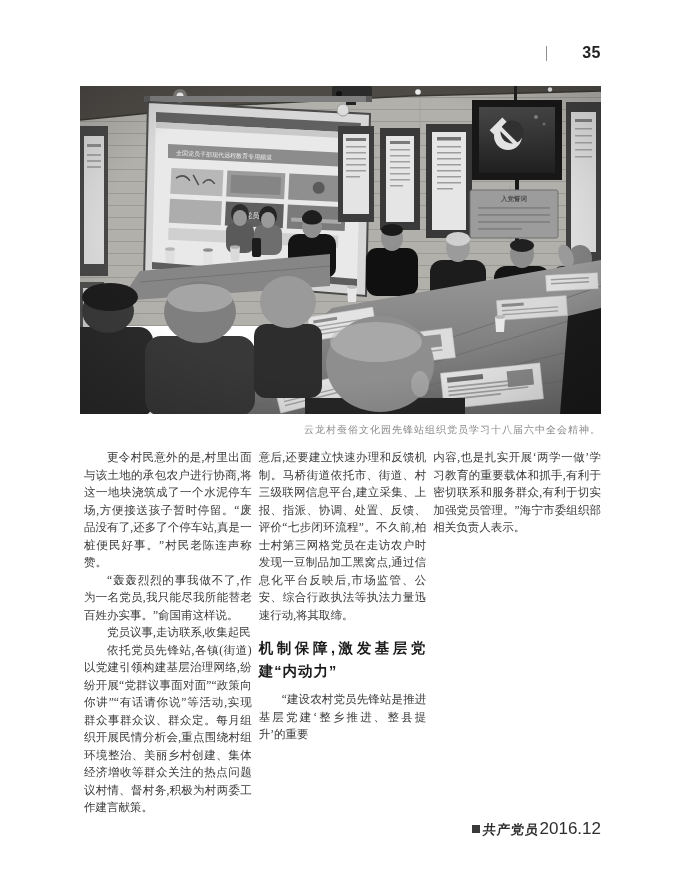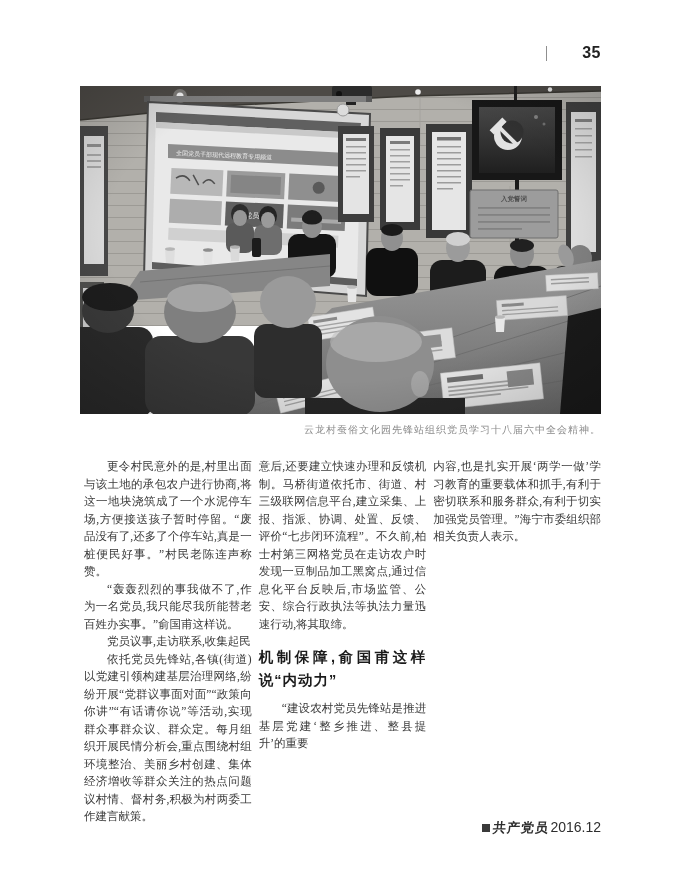--- a/index.html
+++ b/index.html
@@ -10,32 +10,32 @@
           font-family:"Liberation Sans", sans-serif;}
   .pageno .bar{display:inline-block;width:1.5px;height:15px;background:#8f8f8f;}
   .pageno .num{font-size:16px;font-weight:bold;color:#222;letter-spacing:.5px;margin-left:28px;}
   
   .photo{position:absolute;left:80px;top:86px;width:521px;height:328px;}
   .photo svg{display:block;}
   .caption{position:absolute;left:84px;top:423px;width:517px;font-size:10px;color:#8a8a8a;
            letter-spacing:1px;text-align:right;}
   
   .columns{position:absolute;left:84px;top:449px;width:517px;display:flex;gap:7px;}
-  .col{flex:1;font-size:11.5px;line-height:17.5px;color:#3a3a3a;text-align:justify;margin-top:9px;}
+  .col{flex:1;font-size:11.5px;line-height:17.5px;color:#3a3a3a;text-align:justify;}
   .col p{margin:0;}
   .col p.indent{text-indent:2em;}
   .col h2{font-family:"Liberation Sans", sans-serif;font-size:14.5px;line-height:23px;
           color:#1b1b1b;font-weight:bold;letter-spacing:1px;margin:13px 0 8px 0;}
   
   .footer{position:absolute;top:819px;right:82px;display:flex;align-items:baseline;gap:1px;
           color:#2e2e2e;}
   .footer .mark{display:inline-block;width:8px;height:8px;background:#3a3a3a;margin-right:2px;
           align-self:center;}
   .footer .logo{font-weight:bold;font-size:13px;letter-spacing:1px;transform:skewX(-6deg);}
-  .footer .date{font-size:14px;font-family:"Liberation Sans", sans-serif;}
+  .footer .date{font-size:17px;font-family:"Liberation Sans", sans-serif;}
 </style>
 </head>
 <body>
 
 <div class="page">
 
   <div class="pageno">
     <span class="bar"></span>
     <span class="num">35</span>
   </div>
@@ -358,21 +358,21 @@
 
   <div class="columns">
     <div class="col">
         <p class="indent">更令村民意外的是,村里出面与该土地的承包农户进行协商,将这一地块浇筑成了一个水泥停车场,方便接送孩子暂时停留。“废品没有了,还多了个停车站,真是一桩便民好事。”村民老陈连声称赞。</p>
         <p class="indent">“轰轰烈烈的事我做不了,作为一名党员,我只能尽我所能替老百姓办实事。”俞国甫这样说。</p>
         <p class="indent">党员议事,走访联系,收集起民</p>
         <p class="indent">依托党员先锋站,各镇(街道)以党建引领构建基层治理网络,纷纷开展“党群议事面对面”“政策向你讲”“有话请你说”等活动,实现群众事群众议、群众定。每月组织开展民情分析会,重点围绕村组环境整治、美丽乡村创建、集体经济增收等群众关注的热点问题议村情、督村务,积极为村两委工作建言献策。</p>
       </div>
     <div class="col">
         <p>意后,还要建立快速办理和反馈机制。马桥街道依托市、街道、村三级联网信息平台,建立采集、上报、指派、协调、处置、反馈、评价“七步闭环流程”。不久前,柏士村第三网格党员在走访农户时发现一豆制品加工黑窝点,通过信息化平台反映后,市场监管、公安、综合行政执法等执法力量迅速行动,将其取缔。</p>
-        <h2>机制保障,俞国甫这样说“内动力”</h2>
+        <h2>机制保障,激发基层党建“内动力”</h2>
         <p class="indent">“建设农村党员先锋站是推进基层党建‘整乡推进、整县提升’的重要</p>
       </div>
     <div class="col">
         <p>内容,也是扎实开展‘两学一做’学习教育的重要载体和抓手,有利于密切联系和服务群众,有利于切实加强党员管理。”海宁市委组织部相关负责人表示。</p>
       </div>
   </div>
 
   <div class="footer">
     <span class="mark"></span>
     <span class="logo">共产党员</span>

